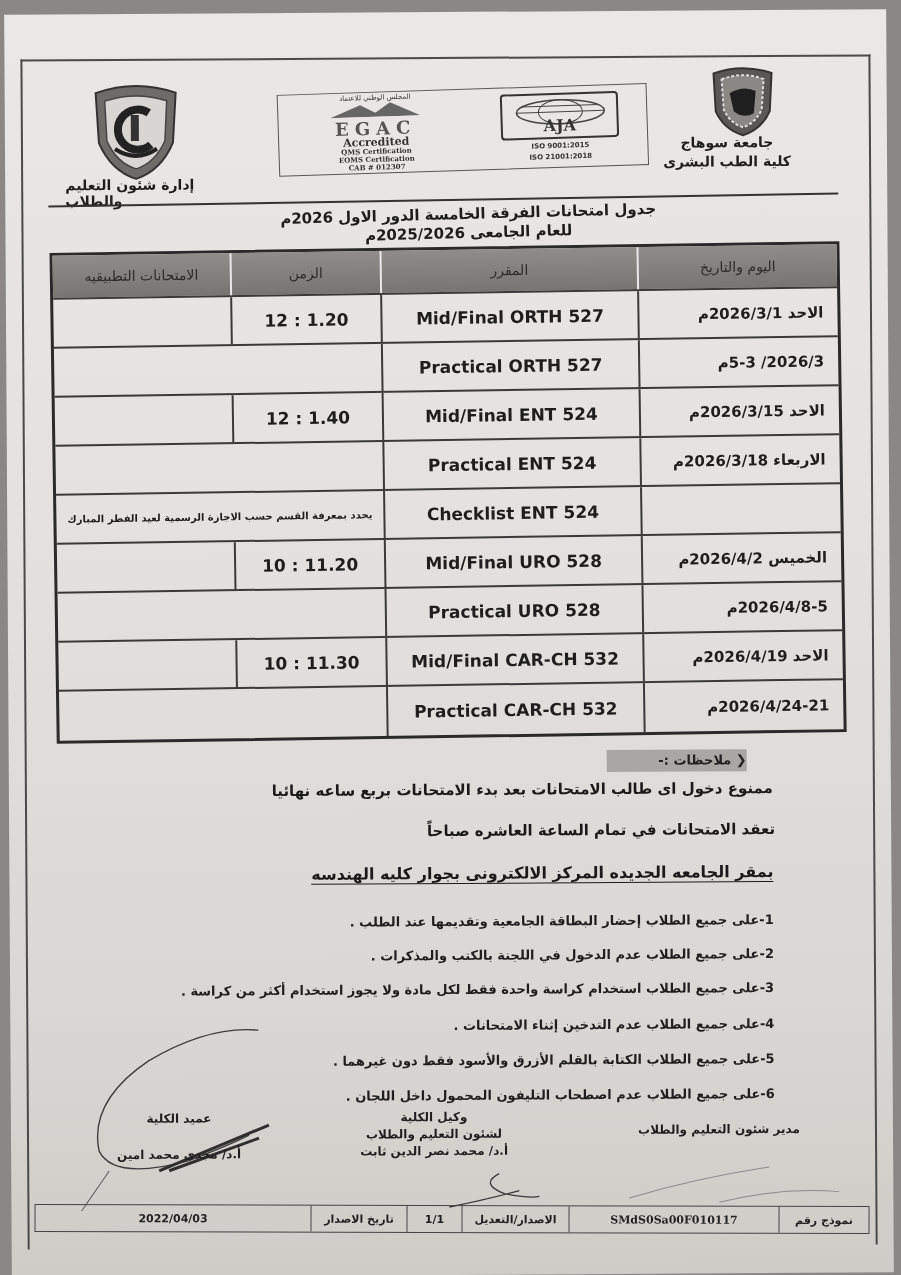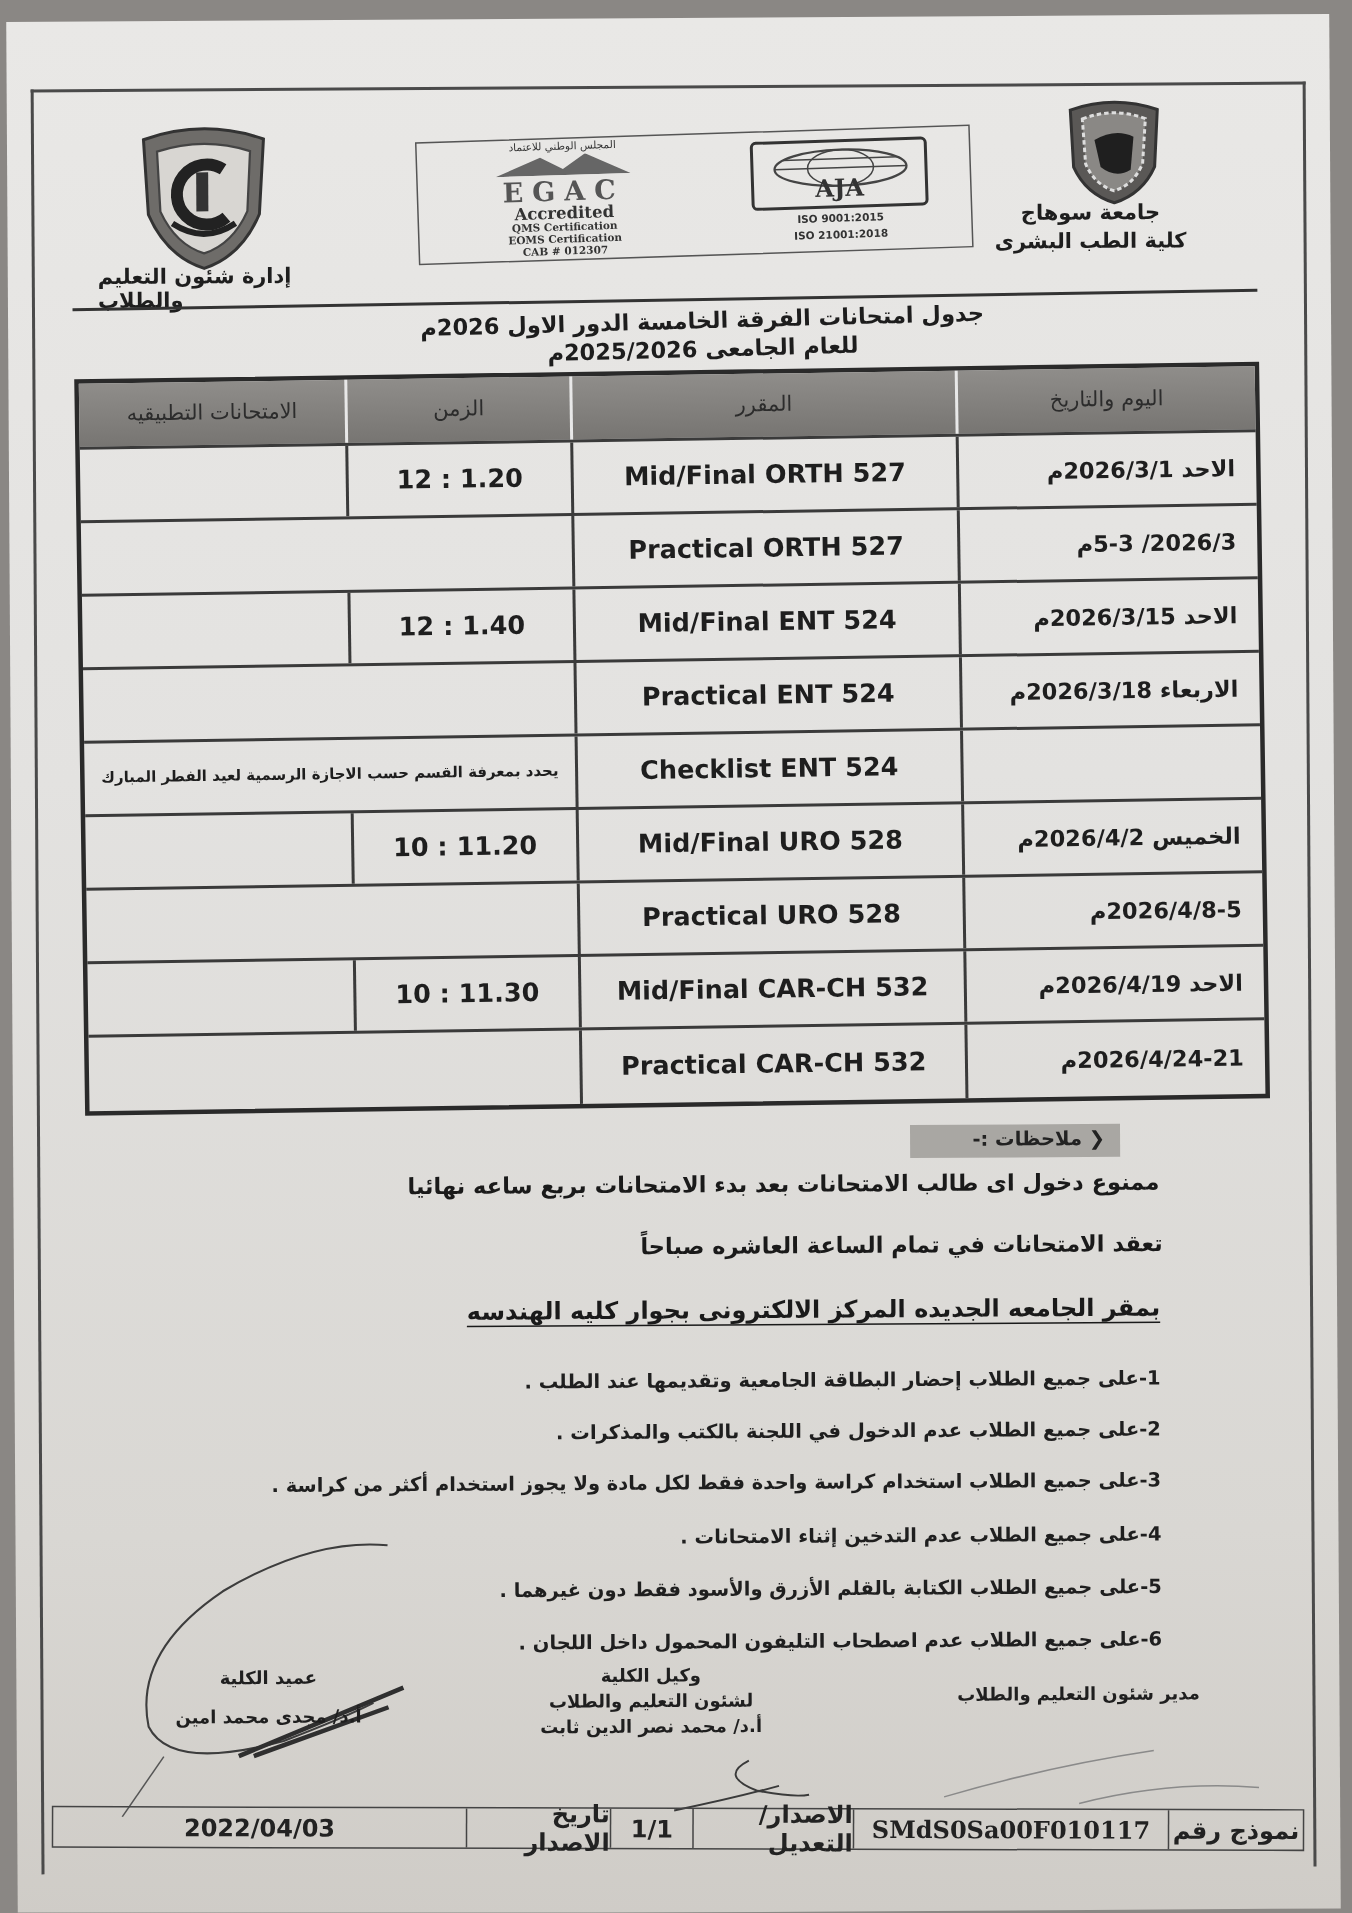--- a/index.html
+++ b/index.html
@@ -79,21 +79,21 @@
   .c-course { width: 257px; font-size: 17px; direction: ltr; }
   .c-time { width: 150px; font-size: 17px; direction: ltr; }
   .c-prac { flex: 1; font-size: 11px; }
   .c-merged { flex: 1; font-size: 10px; }
   .head .cell { color: #2c2c2c; font-size: 14px; font-weight: normal; border-left-color: #e8e8e8; }
   .row:not(.head) .c-date { justify-content: flex-start; padding-right: 14px; }
   
   .notes-label {
     position: absolute; left: 580px; top: 692px; width: 140px; height: 22px;
     background: #a9a7a3; direction: rtl; font-size: 13px; font-weight: bold; color: #222;
-    padding-right: 10px; line-height: 22px;
+    line-height: 22px;
   }
   .note {
     position: absolute; direction: rtl; text-align: right; font-weight: bold; color: #1a1a1a;
     font-size: 15px;
   }
   .note.n1 { right: 100px; top: 722px; }
   .note.n2 { right: 98px; top: 763px; }
   .note.n3 { right: 100px; top: 805px; text-decoration: underline; text-underline-offset: 4px; font-size: 16px; }
   .rule {
     position: absolute; direction: rtl; font-size: 13px; font-weight: bold; color: #1f1f1f; right: 100px;
@@ -101,21 +101,21 @@
   .signs { position: absolute; top: 1050px; left: 0; width: 100%; height: 90px; }
   .sig { position: absolute; direction: rtl; text-align: center; font-size: 12px; font-weight: bold; color: #1f1f1f; line-height: 17px; }
   .scribble { position: absolute; }
   
   .footer {
     position: absolute; left: 5px; top: 1146px; width: 835px; height: 28px;
     border: 1px solid #444; display: flex; direction: rtl; transform: rotate(0.5deg);
   }
   .fc {
     border-left: 1px solid #444; display: flex; align-items: center; justify-content: center;
-    font-size: 16px; font-weight: bold; color: #222;
+    font-size: 11px; font-weight: bold; color: #222;
   }
   .fc:last-child { border-left: none; }
 </style>
 </head>
 <body>
 
 <div class="paper">
  <div class="frame">
 
   <div class="hdr">
@@ -264,21 +264,21 @@
     <div class="sig" style="left:590px;top:14px;width:200px">
       <div>مدير شئون التعليم والطلاب</div>
     </div>
     <div class="sig" style="left:320px;top:0;width:170px">
       <div>وكيل الكلية</div>
       <div>لشئون التعليم والطلاب</div>
       <div>أ.د/ محمد نصر الدين ثابت</div>
     </div>
     <div class="sig" style="left:75px;top:0;width:150px">
       <div>عميد الكلية</div>
-      <div style="margin-top:9px">أ.د/ مجدى محمد امين</div>
+      <div style="margin-top:19px">أ.د/ مجدى محمد امين</div>
     </div>
   </div>
 
   <div class="footer">
     <div class="fc" style="width:90px">نموذج رقم</div>
     <div class="fc" style="width:210px;direction:ltr;font-family:'DejaVu Serif',serif">SMdS0Sa00F010117</div>
     <div class="fc" style="width:107px">الاصدار/التعديل</div>
     <div class="fc" style="width:55px">1/1</div>
     <div class="fc" style="width:96px">تاريخ الاصدار</div>
     <div class="fc" style="flex:1">2022/04/03</div>

